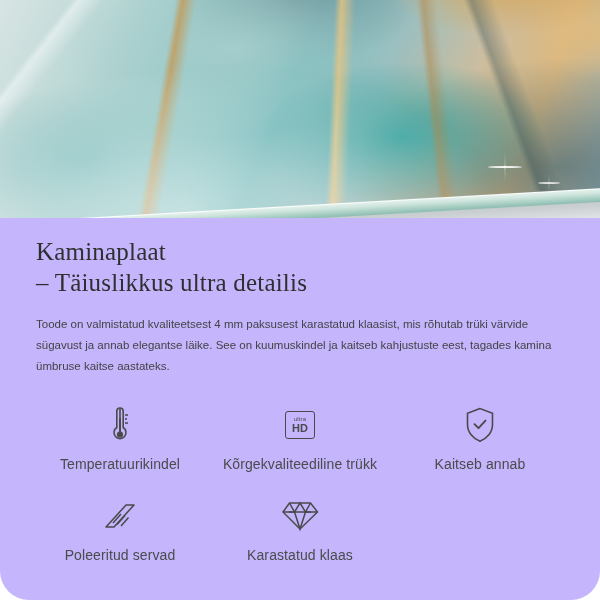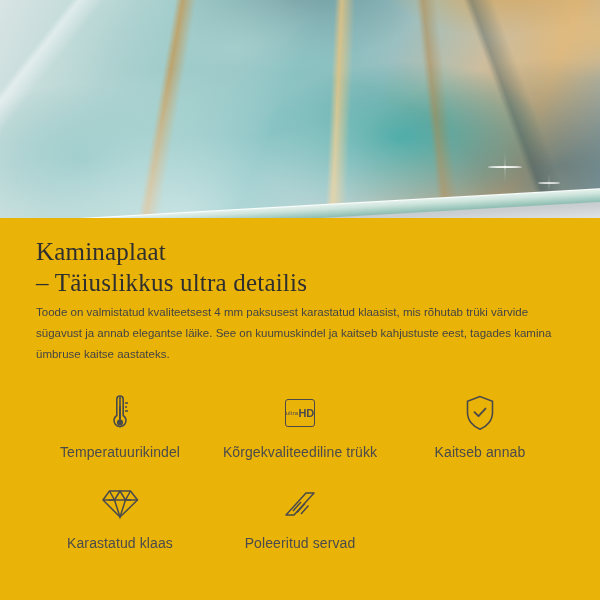--- a/index.html
+++ b/index.html
@@ -7,21 +7,22 @@
     width: 600px; height: 600px;
     background: #ffffff;
     font-family: "Liberation Sans", sans-serif;
     overflow: hidden;
   }
 
   .page {
     position: relative;
     width: 600px;
     height: 600px;
-    background: #eab308;
+    background: #c4b5fd;
+    border-radius: 29px;
   }
 
   
   .hero {
     position: relative;
     width: 600px;
     height: 218px;
     overflow: hidden;
     background: #ffffff;
   }
@@ -112,21 +113,21 @@
     font-family: "Liberation Serif", serif;
     font-size: 25px;
     line-height: 31px;
     color: #2f2f2f;
     font-weight: 400;
     letter-spacing: 0.2px;
   }
   .title .line2 { display: block; }
 
   .body-text {
-    margin-top: 4px;
+    margin-top: 16px;
     font-size: 11.5px;
     line-height: 21px;
     color: #444444;
     max-width: 536px;
   }
 
   
   .features {
     margin: 26px 30px 0 30px;
     display: grid;
@@ -151,20 +152,21 @@
     font-size: 14px;
     color: #4b4b4b;
     text-align: center;
     letter-spacing: .1px;
   }
   .ultrahd {
     width: 30px; height: 28px;
     border: 1.6px solid #4a4a4a;
     border-radius: 3px;
     display: flex;
+    flex-direction: column;
     align-items: center;
     justify-content: center;
     line-height: 1;
   }
   .ultrahd .u1 { font-size: 6px; letter-spacing: .2px; color:#4a4a4a; }
   .ultrahd .u2 { font-size: 11px; font-weight: bold; color:#4a4a4a; margin-top: 1px; }
 </style>
 </head>
 <body>
 
@@ -220,37 +222,37 @@
         <svg width="34" height="40" viewBox="0 0 34 40" fill="none" stroke="#4a4a4a" stroke-width="1.6">
           <path d="M17 3.5 4.5 8.2v11.2C4.5 27.3 10 33.4 17 36.2c7-2.8 12.5-8.9 12.5-16.8V8.2L17 3.5z"></path>
           <path d="M11.5 19.2l4 4 7-7.6" stroke-width="1.9" stroke-linecap="round" stroke-linejoin="round"></path>
         </svg>
       </div>
       <div class="feature-label">Kaitseb annab</div>
     </div>
 
     <div class="feature">
       <div class="feature-icon">
+        <svg width="36" height="34" viewBox="0 0 36 34" fill="none" stroke="#4a4a4a" stroke-width="1.5">
+          <path d="M4 28 L24 6 h8 L12 28 z" stroke-linejoin="round"></path>
+          <path d="M11 24l8-9M15 25.5l8-9M19 27l7.5-8.5"></path>
+        </svg>
+      </div>
+      <div class="feature-label">Poleeritud servad</div>
+    </div>
+
+    <div class="feature">
+      <div class="feature-icon">
         <svg width="38" height="34" viewBox="0 0 38 34" fill="none" stroke="#4a4a4a" stroke-width="1.5">
           <path d="M8.5 4h21l7 9-17.5 17L2 13l6.5-9z"></path>
           <path d="M2 13h34.5"></path>
           <path d="M8.5 4l5 9-5.5 0"></path>
           <path d="M29.5 4l-5 9 5.5 0"></path>
           <path d="M13.5 13L19 30l5.5-17"></path>
           <path d="M13.5 13L19 4l5.5 9"></path>
         </svg>
       </div>
       <div class="feature-label">Karastatud klaas</div>
     </div>
 
-    <div class="feature">
-      <div class="feature-icon">
-        <svg width="36" height="34" viewBox="0 0 36 34" fill="none" stroke="#4a4a4a" stroke-width="1.5">
-          <path d="M4 28 L24 6 h8 L12 28 z" stroke-linejoin="round"></path>
-          <path d="M11 24l8-9M15 25.5l8-9M19 27l7.5-8.5"></path>
-        </svg>
-      </div>
-      <div class="feature-label">Poleeritud servad</div>
-    </div>
-
 
   </div>
 </div>
 
 </body></html>

